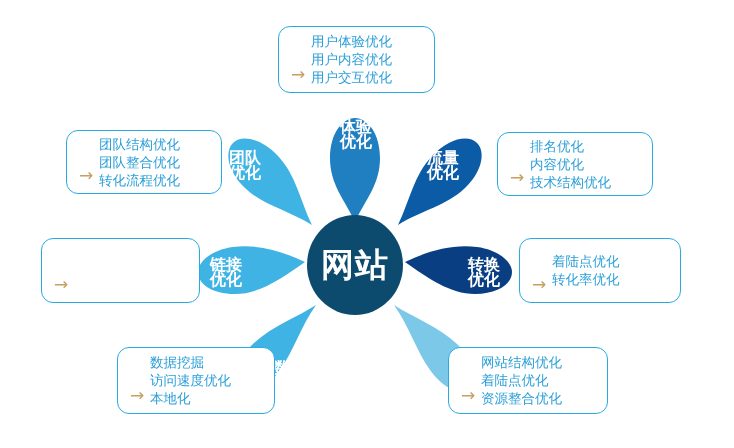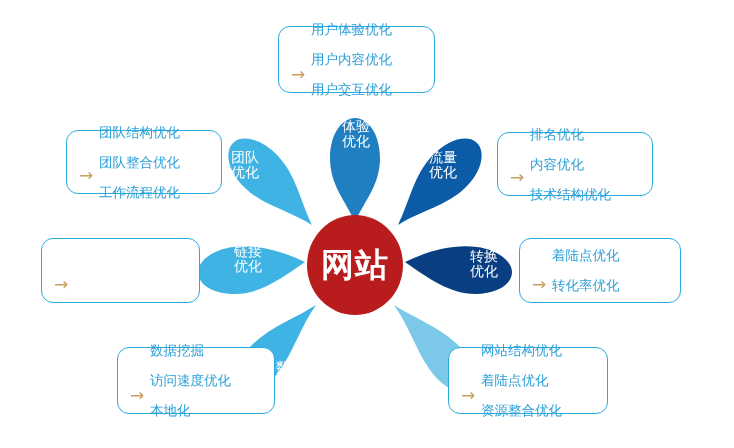--- a/index.html
+++ b/index.html
@@ -49,38 +49,38 @@
   .arrow-glyph {
     color: #c9a063;
     font-size: 17px;
     line-height: 1;
     font-family: "DejaVu Sans", sans-serif;
   }
   .lines {
     display: flex;
     flex-direction: column;
     justify-content: center;
-    gap: 13px;
+    gap: 1px;
   }
   .lines span {
     color: #2a9fd8;
     font-size: 13.5px;
     line-height: 17px;
     white-space: nowrap;
     font-family: "DejaVu Sans", sans-serif;
     font-weight: 500;
   }
 
   
   .petal-label {
     position: absolute;
     color: #ffffff;
-    font-size: 14px;
+    font-size: 16px;
     line-height: 15px;
-    font-weight: normal;
+    font-weight: bold;
     text-align: center;
     font-family: "DejaVu Sans", sans-serif;
     pointer-events: none;
     white-space: nowrap;
   }
 
   
   #center-circle {
     position: absolute;
     left: 307px;
@@ -131,41 +131,41 @@
   <div class="petal-label" style="left:220px; top:150px; width:50px;">
     <div>团队</div>
     <div>优化</div>
   </div>
 
   <div class="petal-label" style="left:418px; top:150px; width:50px;">
     <div>流量</div>
     <div>优化</div>
   </div>
 
-  <div class="petal-label" style="left:201px; top:244px; width:50px;margin-left:22px;">
+  <div class="petal-label" style="left:201px; top:257px; width:50px;">
     <div>链接</div>
     <div>优化</div>
   </div>
 
-  <div class="petal-label" style="left:459px; top:249px; width:50px;">
+  <div class="petal-label" style="left:459px; top:257px; width:50px;">
     <div>转换</div>
     <div>优化</div>
   </div>
 
   <div class="petal-label" style="left:265px; top:360px; width:50px;">
     <div>数据</div>
     <div>优化</div>
   </div>
 
   <div class="petal-label" style="left:394px; top:360px; width:50px;margin-top:24px;">
     <div>资源</div>
     <div>优化</div>
   </div>
 
-  <div id="center-circle" style="background: #b91c1c;">
+  <div id="center-circle" style="background: #0c4a6e;">
     <span id="center-label">网站</span>
   </div>
 
   <div class="info-box" style="left:278px; top:26px; width:157px; height:67px;">
     <div class="arrow-col">
       <span class="arrow-glyph">→</span>
     </div>
     <div class="lines">
       <span>用户体验优化</span>
       <span>用户内容优化</span>
@@ -173,21 +173,21 @@
     </div>
   </div>
 
   <div class="info-box" style="left:66px; top:130px; width:156px; height:64px;">
     <div class="arrow-col">
       <span class="arrow-glyph">→</span>
     </div>
     <div class="lines">
       <span>团队结构优化</span>
       <span>团队整合优化</span>
-      <span>工作流程优化</span>
+      <span>转化流程优化</span>
     </div>
   </div>
 
   <div class="info-box" style="left:497px; top:132px; width:156px; height:64px;">
     <div class="arrow-col">
       <span class="arrow-glyph">→</span>
     </div>
     <div class="lines">
       <span>排名优化</span>
       <span>内容优化</span>

